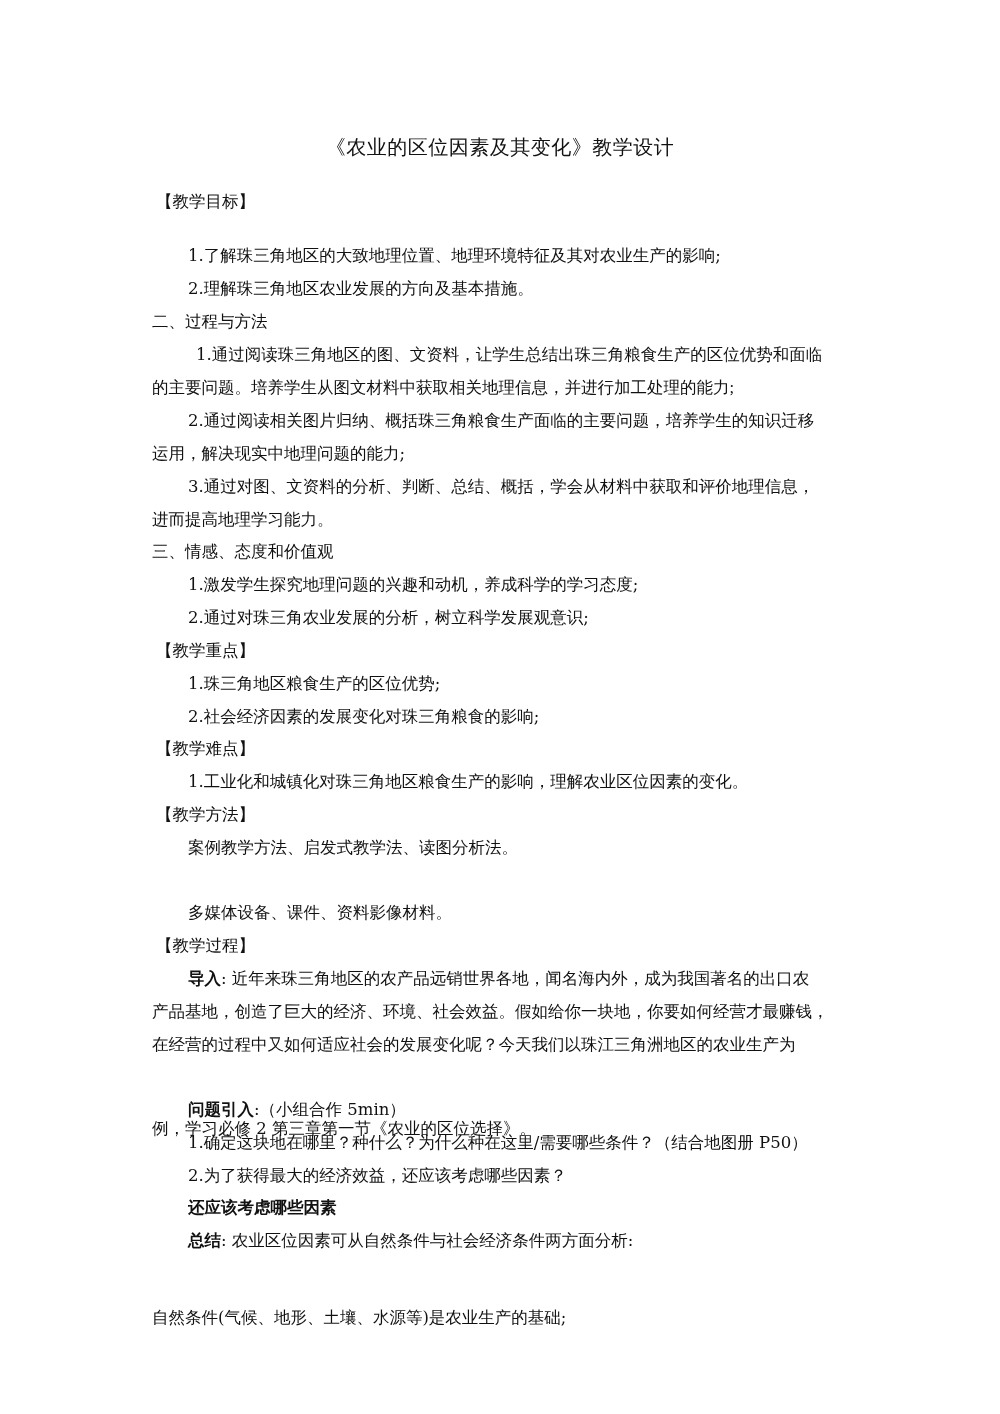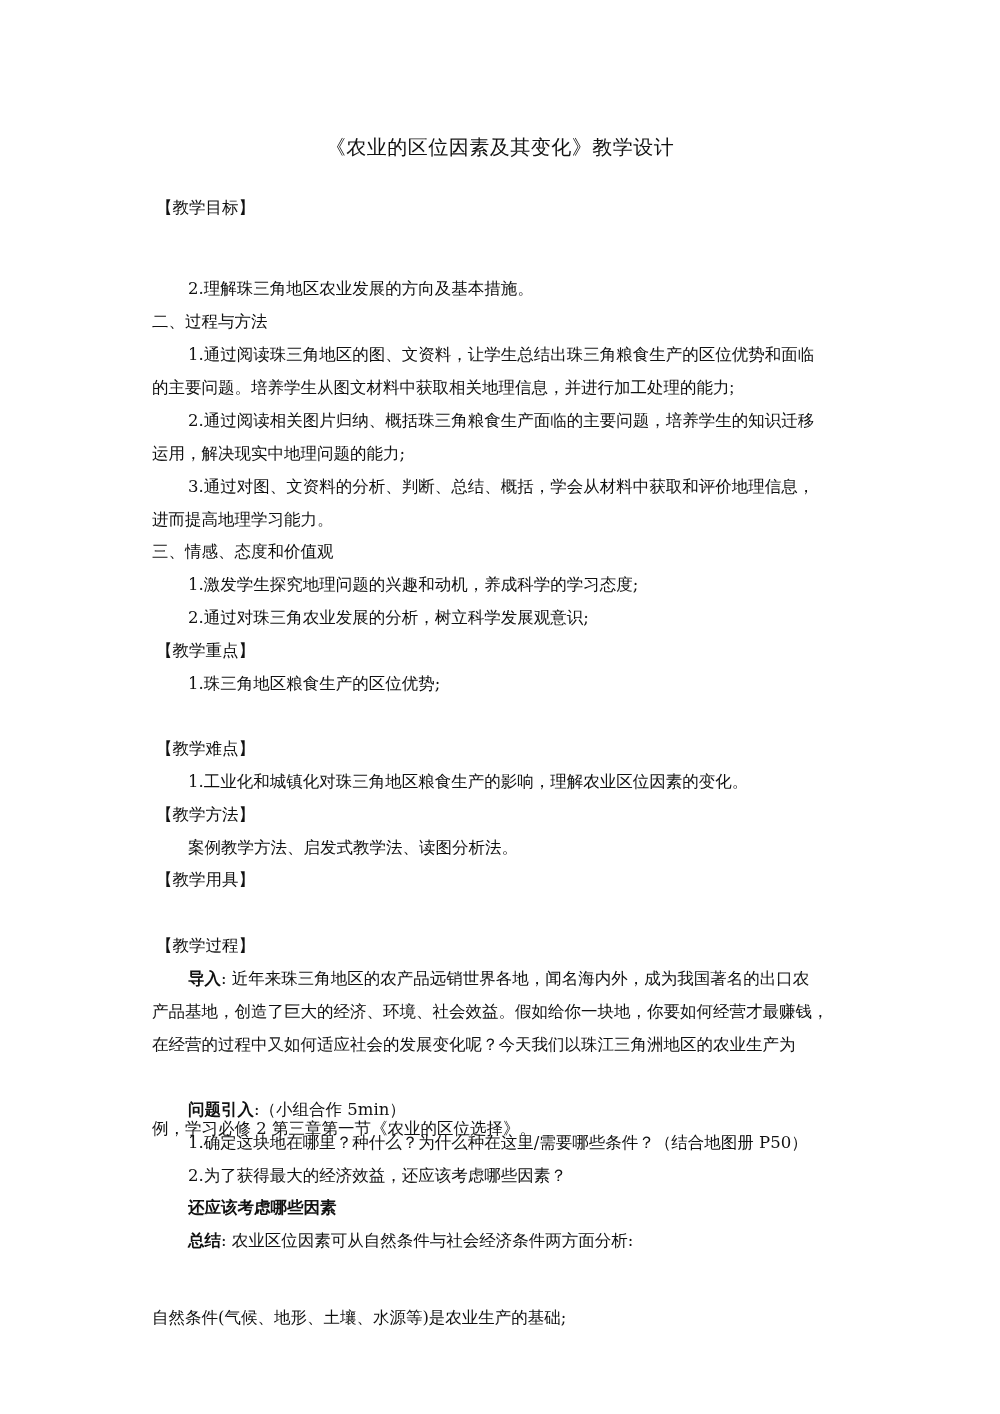--- a/index.html
+++ b/index.html
@@ -12,45 +12,47 @@
   .hd { left: 152px; }
   .ind { left: 188px; }
   .b { font-weight: bold; font-family: "DejaVu Sans", "Liberation Sans", sans-serif; }
 </style>
 </head>
 <body>
 
 <div class="page">
   <div class="title">《农业的区位因素及其变化》教学设计</div>
 
-  <div class="line" style="top:197px;left:156px;">【教学目标】</div>
+  <div class="line" style="top:191px;left:156px;">【教学目标】</div>
+  <div class="line ind" style="top:245px;">1.了解珠三角地区的大致地理位置、地理环境特征及其对农业生产的影响;</div>
   <div class="line ind" style="top:278px;">2.理解珠三角地区农业发展的方向及基本措施。</div>
 
   <div class="line hd" style="top:311px;">二、过程与方法</div>
-  <div class="line ind" style="top:344px;">1.通过阅读珠三角地区的图、文资料，让学生总结出珠三角粮食生产的区位优势和面临</div>
+  <div class="line ind" style="top:344px;margin-left:8px;">1.通过阅读珠三角地区的图、文资料，让学生总结出珠三角粮食生产的区位优势和面临</div>
   <div class="line hd" style="top:377px;font-family:Liberation Serif, serif;">的主要问题。培养学生从图文材料中获取相关地理信息，并进行加工处理的能力;</div>
   <div class="line ind" style="top:410px;">2.通过阅读相关图片归纳、概括珠三角粮食生产面临的主要问题，培养学生的知识迁移</div>
   <div class="line hd" style="top:443px;">运用，解决现实中地理问题的能力;</div>
   <div class="line ind" style="top:476px;">3.通过对图、文资料的分析、判断、总结、概括，学会从材料中获取和评价地理信息，</div>
   <div class="line hd" style="top:509px;">进而提高地理学习能力。</div>
 
   <div class="line hd" style="top:541px;">三、情感、态度和价值观</div>
   <div class="line ind" style="top:574px;">1.激发学生探究地理问题的兴趣和动机，养成科学的学习态度;</div>
   <div class="line ind" style="top:607px;">2.通过对珠三角农业发展的分析，树立科学发展观意识;</div>
 
   <div class="line" style="top:640px;left:156px;">【教学重点】</div>
   <div class="line ind" style="top:673px;">1.珠三角地区粮食生产的区位优势;</div>
+  <div class="line ind" style="top:706px;">2.社会经济因素的发展变化对珠三角粮食的影响;</div>
 
   <div class="line" style="top:738px;left:156px;">【教学难点】</div>
   <div class="line ind" style="top:771px;">1.工业化和城镇化对珠三角地区粮食生产的影响，理解农业区位因素的变化。</div>
 
   <div class="line" style="top:804px;left:156px;">【教学方法】</div>
   <div class="line ind" style="top:837px;">案例教学方法、启发式教学法、读图分析法。</div>
 
-  <div class="line" style="top:869px;left:156px;">【教学用具】</div>
+  <div class="line ind" style="top:902px;">多媒体设备、课件、资料影像材料。</div>
 
   <div class="line" style="top:935px;left:156px;">【教学过程】</div>
 
   <div class="line ind" style="top:968px;">
     <span class="b">导入</span><span>: 近年来珠三角地区的农产品远销世界各地，闻名海内外，成为我国著名的出口农</span>
   </div>
   <div class="line hd" style="top:1001px;">产品基地，创造了巨大的经济、环境、社会效益。假如给你一块地，你要如何经营才最赚钱，</div>
   <div class="line hd" style="top:1034px;">在经营的过程中又如何适应社会的发展变化呢？今天我们以珠江三角洲地区的农业生产为</div>
   <div class="line hd" style="top:1118px;">例，学习必修 2 第三章第一节《农业的区位选择》。</div>
 

